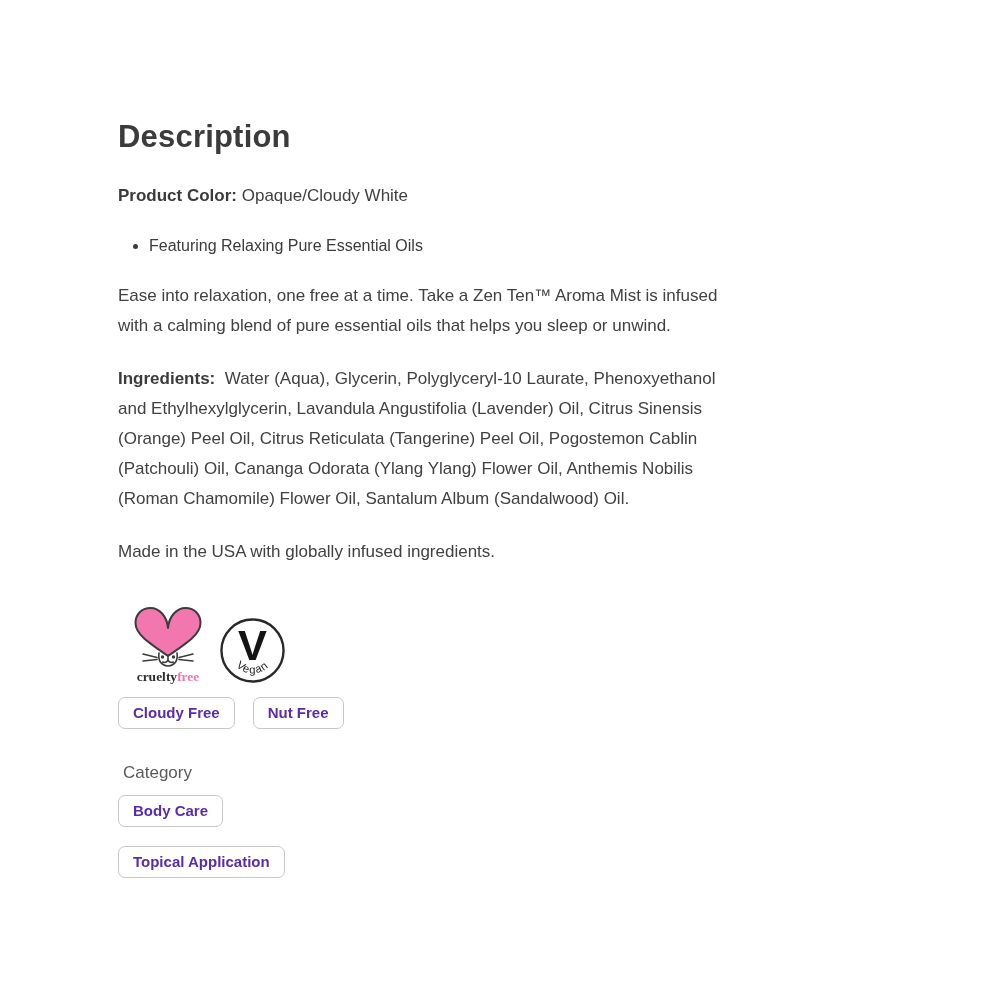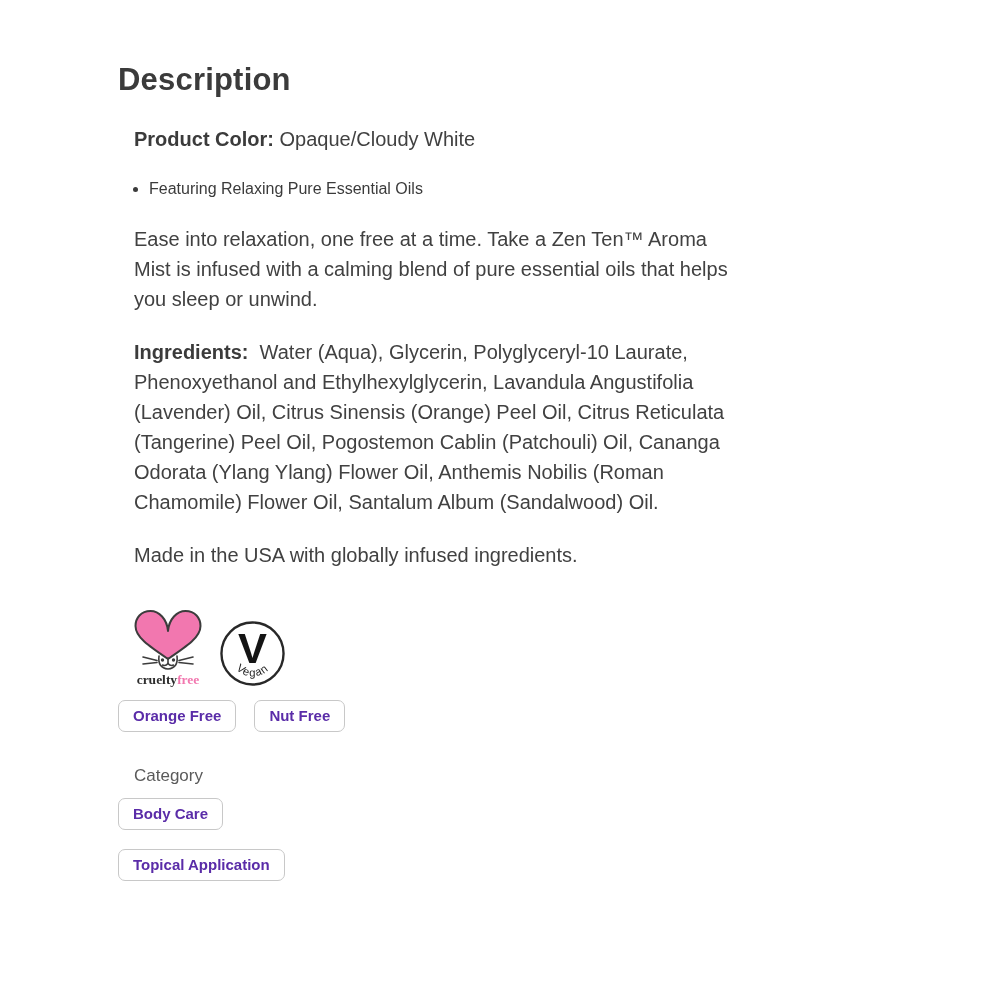--- a/index.html
+++ b/index.html
@@ -4,34 +4,34 @@
 <style>
   * { box-sizing: border-box; }
   html, body { margin: 0; padding: 0; background: #ffffff; }
   body {
     width: 1000px; height: 1000px;
     font-family: "Liberation Sans", sans-serif;
     color: #414141;
     overflow: hidden;
   }
   .content {
-    padding: 62px 92px 0 118px;
+    padding: 119px 92px 0 118px;
     width: 820px;
   }
   .page-title {
     margin: 0 0 26px 0;
     font-size: 31px;
     font-weight: 700;
     color: #3b3b3b;
     letter-spacing: 0.2px;
   }
   .text {
-    font-size: 20px;
+    font-size: 17px;
     line-height: 30px;
-    margin: 0 0 23px 16px;
+    margin: 0 0 23px 0;
     max-width: 792px;
   }
   .bold-label { font-weight: 700; color: #3b3b3b; }
   ul.features {
     margin: 0 0 23px 0;
     padding-left: 31px;
   }
   ul.features li {
     font-size: 16px;
     line-height: 24px;
@@ -59,21 +59,21 @@
     border-radius: 7px;
     background: #ffffff;
     color: #5a2ca8;
     font-size: 15px;
     font-weight: 700;
     line-height: 19px;
     white-space: nowrap;
     cursor: pointer;
   }
   .category-label {
-    margin: 34px 0 12px 16px;
+    margin: 34px 0 12px 5px;
     font-size: 17px;
     color: #5a5a5a;
   }
   .tag-row { margin-bottom: 19px; }
 </style>
 </head>
 <body>
 
 <div class="content">
 
@@ -113,21 +113,21 @@
     <svg class="badge" width="69" height="69" viewBox="0 0 70 70" aria-hidden="true">
       <circle cx="35" cy="35" r="31.5" fill="#ffffff" stroke="#282828" stroke-width="2.4"></circle>
       <text x="35" y="45" text-anchor="middle" font-family="Liberation Sans, sans-serif" font-size="44" font-weight="bold" fill="#141414">V</text>
       <path id="veganArc" d="M 12.5 41 A 23.3 23.3 0 0 0 57.5 41" fill="none"></path>
       <text font-family="Liberation Sans, sans-serif" font-size="11.5" fill="#222222" letter-spacing="1"><textPath href="#veganArc" startOffset="50%" text-anchor="middle">Vegan</textPath></text>
     </svg>
 
   </div>
 
   <div class="pill-row">
-    <span class="pill">Orange Free</span>
+    <span class="pill">Cloudy Free</span>
     <span class="pill">Nut Free</span>
   </div>
 
   <p class="category-label">Category</p>
 
   <div class="tag-row">
     <span class="pill">Body Care</span>
   </div>
   <div class="tag-row">
     <span class="pill">Topical Application</span>

